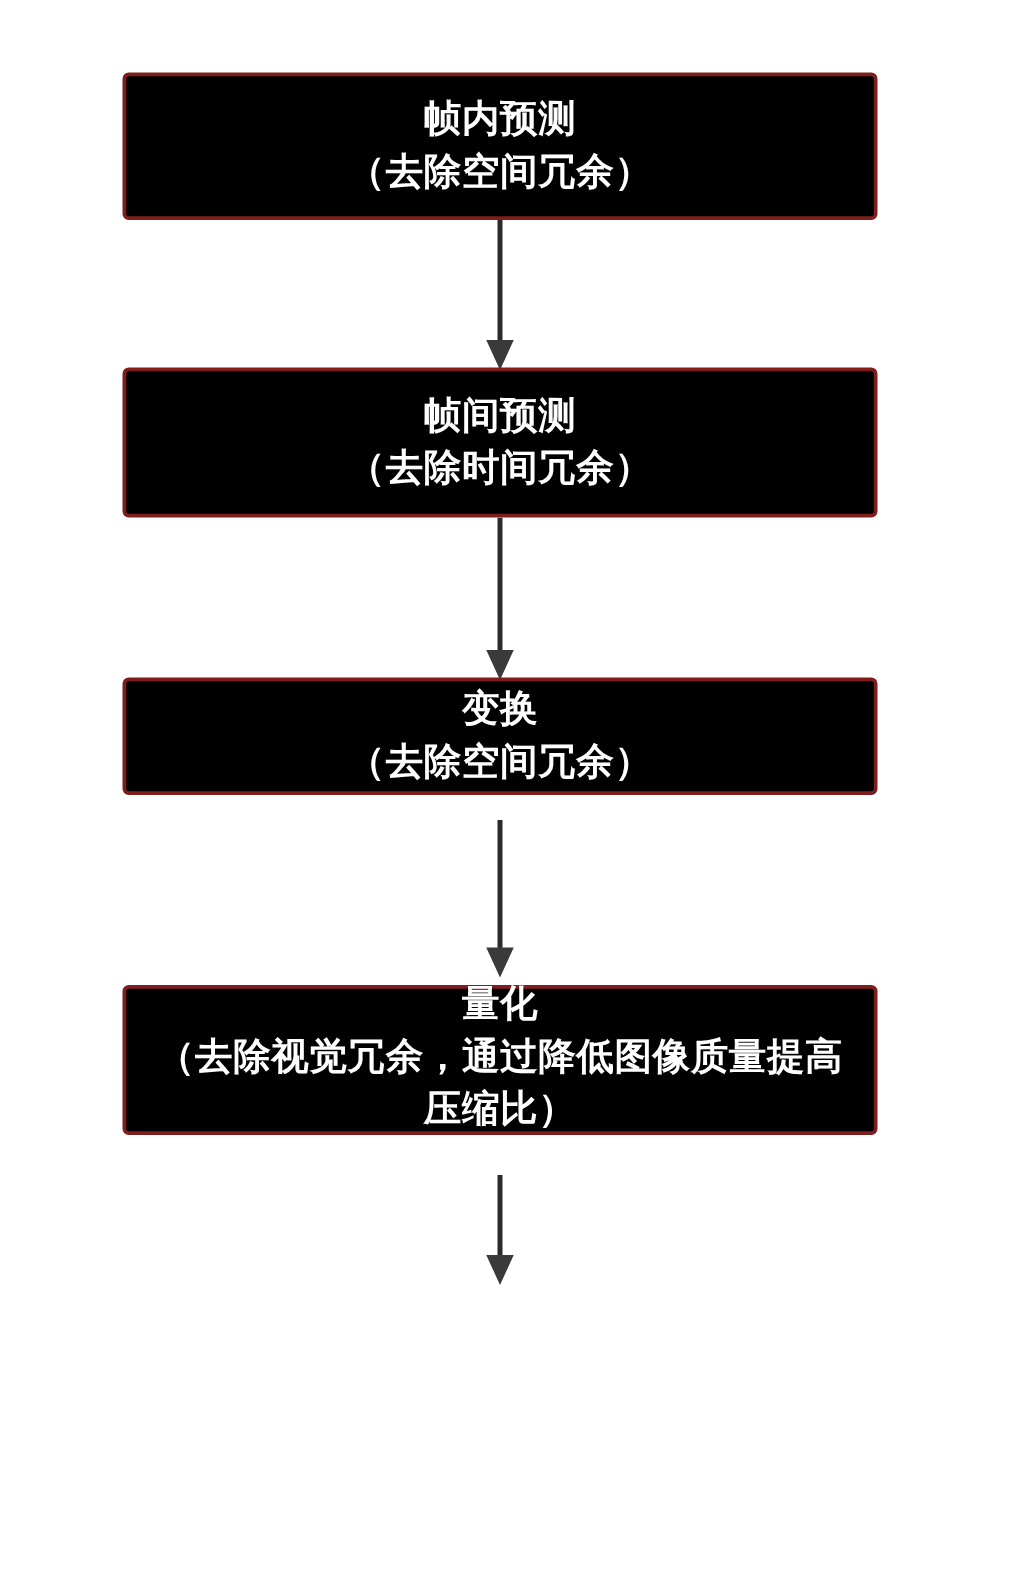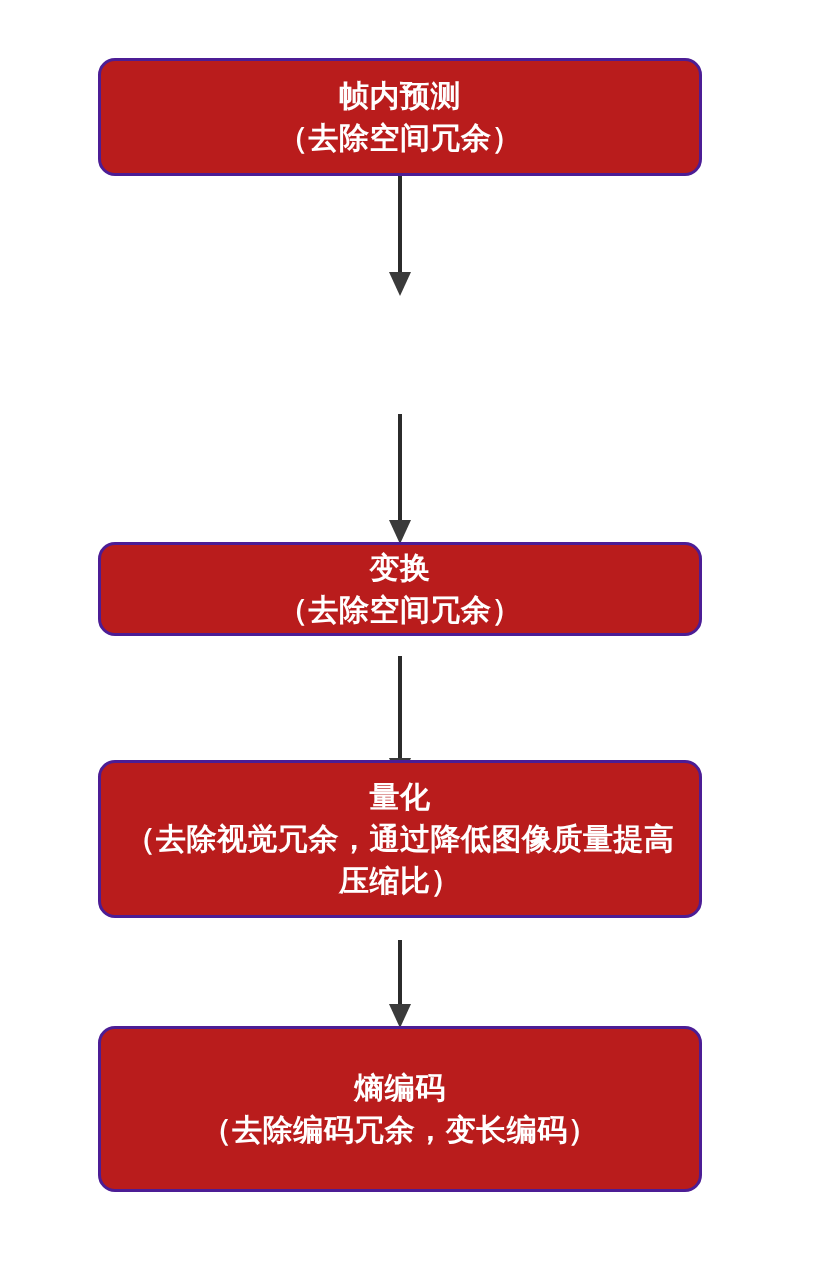--- a/index.html
+++ b/index.html
@@ -21,23 +21,23 @@
     height: 1271px;
     background: #ffffff;
   }
 
   
   .node {
     position: absolute;
     left: 98px;
     width: 604px;
     box-sizing: border-box;
-    background: #b91c1c;
-    border: 3px solid #4c1d95;
-    border-radius: 17px;
+    background: #000000;
+    border: 3px solid #7f1d1d;
+    border-radius: 5px;
     display: flex;
     align-items: center;
     justify-content: center;
     text-align: center;
     padding: 6px 14px;
   }
 
   .node-text {
     color: #ffffff;
     font-size: 30px;
@@ -45,21 +45,21 @@
     line-height: 42px;
     letter-spacing: 0.5px;
     white-space: pre-line;
     text-align: center;
     width: 100%;
   }
 
   #node-intra      { top: 58px;   height: 118px; }
   #node-inter      { top: 294px;  height: 120px; }
   #node-transform  { top: 542px;  height: 94px; }
-  #node-quant      { top: 760px;  height: 158px; }
+  #node-quant      { top: 788px;  height: 120px; font-family: Liberation Mono, monospace; }
   #node-entropy    { top: 1026px; height: 166px; }
 
   
   .connector {
     position: absolute;
     left: 0;
     width: 825px;
     pointer-events: none;
   }
 
@@ -80,20 +80,24 @@
 （去除空间冗余）</div>
   </div>
 
   <div class="connector" id="conn-1">
     <svg class="conn-svg" viewBox="0 0 825 120" preserveAspectRatio="none">
       <line x1="400" y1="0" x2="400" y2="98" stroke="#2b2b2b" stroke-width="4"></line>
       <polygon points="389,96 411,96 400,120" fill="#3a3a3a"></polygon>
     </svg>
   </div>
 
+  <div class="node" id="node-inter">
+    <div class="node-text">帧间预测
+（去除时间冗余）</div>
+  </div>
 
   <div class="connector" id="conn-2">
     <svg class="conn-svg" viewBox="0 0 825 130" preserveAspectRatio="none">
       <line x1="400" y1="0" x2="400" y2="108" stroke="#2b2b2b" stroke-width="4"></line>
       <polygon points="389,106 411,106 400,130" fill="#3a3a3a"></polygon>
     </svg>
   </div>
 
   <div class="node" id="node-transform">
     <div class="node-text">变换
@@ -112,18 +116,14 @@
 （去除视觉冗余，通过降低图像质量提高压缩比）</div>
   </div>
 
   <div class="connector" id="conn-4">
     <svg class="conn-svg" viewBox="0 0 825 88" preserveAspectRatio="none">
       <line x1="400" y1="0" x2="400" y2="66" stroke="#2b2b2b" stroke-width="4"></line>
       <polygon points="389,64 411,64 400,88" fill="#3a3a3a"></polygon>
     </svg>
   </div>
 
-  <div class="node" id="node-entropy">
-    <div class="node-text">熵编码
-（去除编码冗余，变长编码）</div>
-  </div>
 
 </div>
 
 </body></html>

